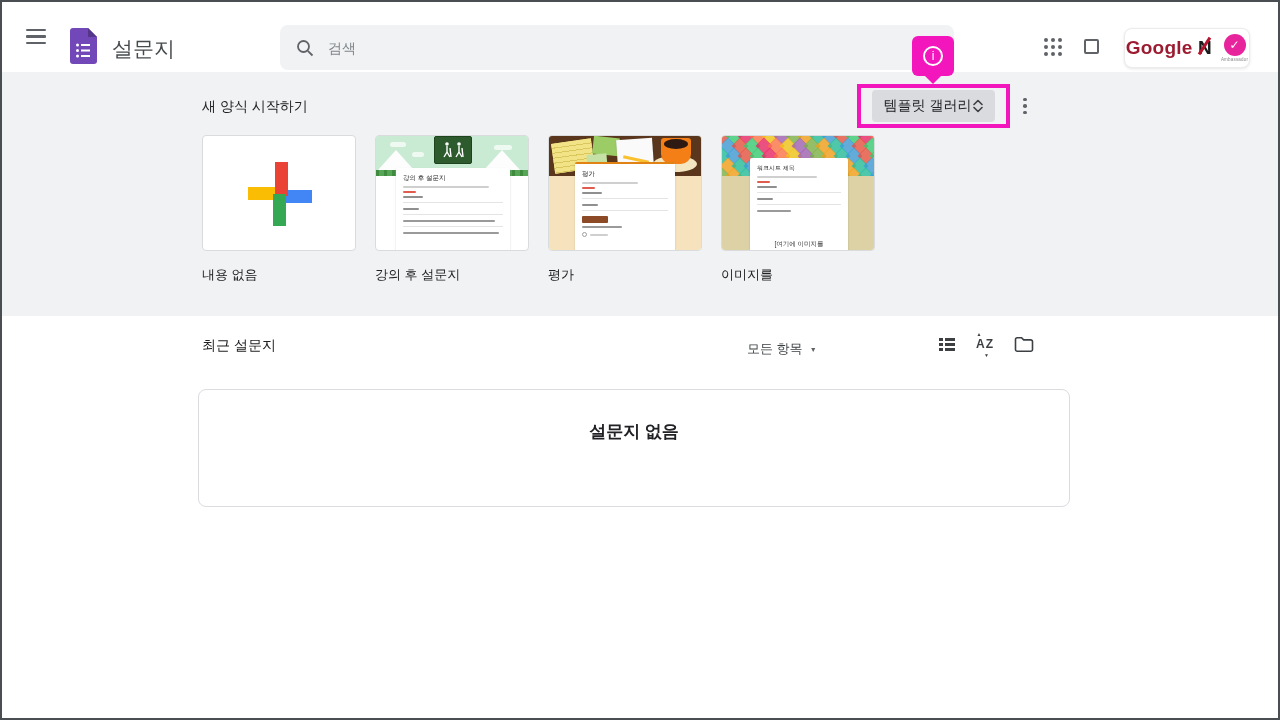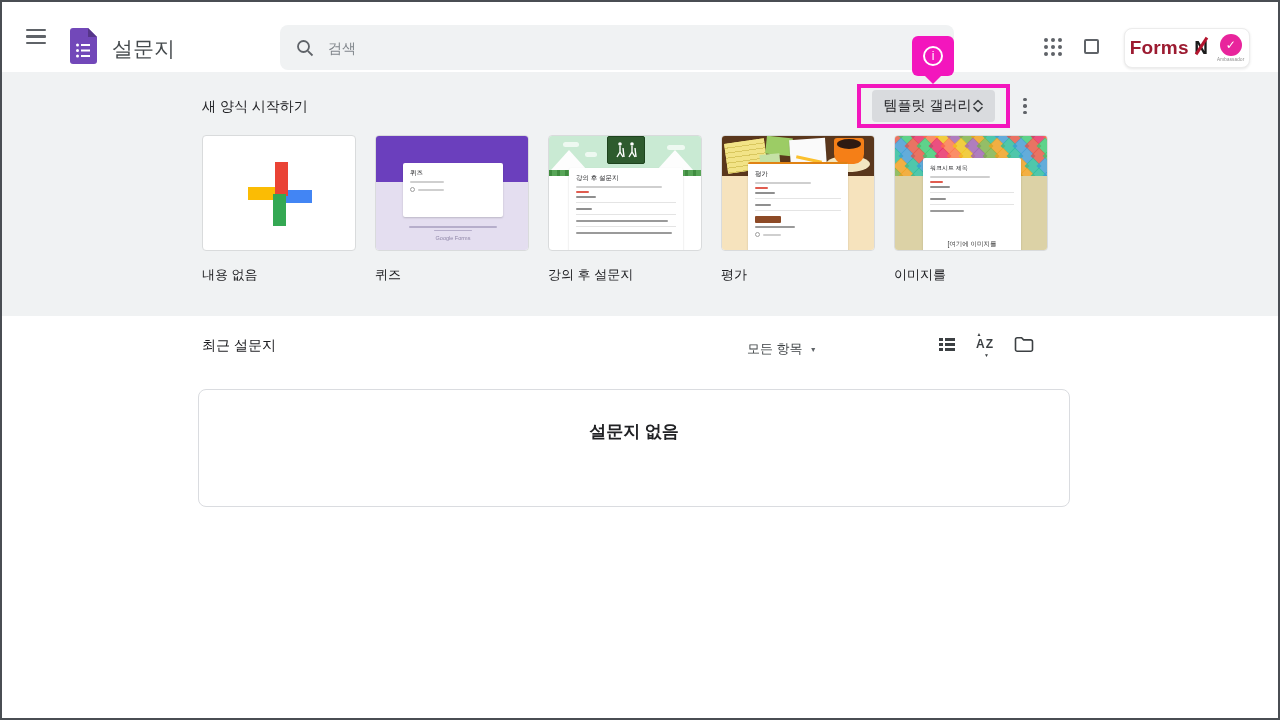--- a/index.html
+++ b/index.html
@@ -184,21 +184,21 @@
         <i></i>
         <i></i>
         <i></i>
         <i></i>
         <i></i>
         <i></i>
     </div>
     <div class="square-icon"></div>
 
     <div class="brand-box">
-      <span class="brand-text"><span class="f1">Forms</span>&nbsp;<span class="brand-n">N</span></span>
+      <span class="brand-text"><span class="f1">Google</span>&nbsp;<span class="brand-n">N</span></span>
       <span class="badge">
         <span class="badge-circle">✓</span>
         <span class="badge-text">Ambassador</span>
       </span>
     </div>
   </div>
 
   <div class="templates">
     <div class="tpl-title">새 양식 시작하기</div>
 
@@ -224,40 +224,20 @@
           <div class="plus">
             <i class="py"></i>
               <i class="pb"></i>
               <i class="pr"></i>
               <i class="pg"></i>
           </div>
         </div>
         <div class="tpl-label">내용 없음</div>
       </div>
 
-      <div class="tpl-card">
-        <div class="thumb">
-          <div class="qz-body"></div>
-            <div class="qz-head"></div>
-          <div class="mini" style="left:27px; top:27px; width:100px; height:54px;">
-            <div class="t">퀴즈</div>
-            <div class="ln" style="width:34px;"></div>
-            <div class="radio-row">
-                <span class="radio"></span>
-                <span class="ln"></span>
-              </div>
-          </div>
-          <div class="qz-note">
-            <div class="ln" style="width:88px;"></div>
-            <div class="ln" style="width:38px; margin-left:31px;"></div>
-            <div class="qz-brand">Google Forms</div>
-          </div>
-        </div>
-        <div class="tpl-label">퀴즈</div>
-      </div>
 
       <div class="tpl-card">
         <div class="thumb">
           <div class="lc-head">
             <span class="cloud" style="left:14px; top:6px; width:16px;"></span>
             <span class="cloud" style="left:118px; top:9px; width:18px;"></span>
             <span class="cloud" style="left:36px; top:16px; width:12px;"></span>
             <span class="mtn" style="left:2px; top:14px;"></span>
             <span class="mtn" style="left:108px; top:14px;"></span>
             <div class="grass"></div>

